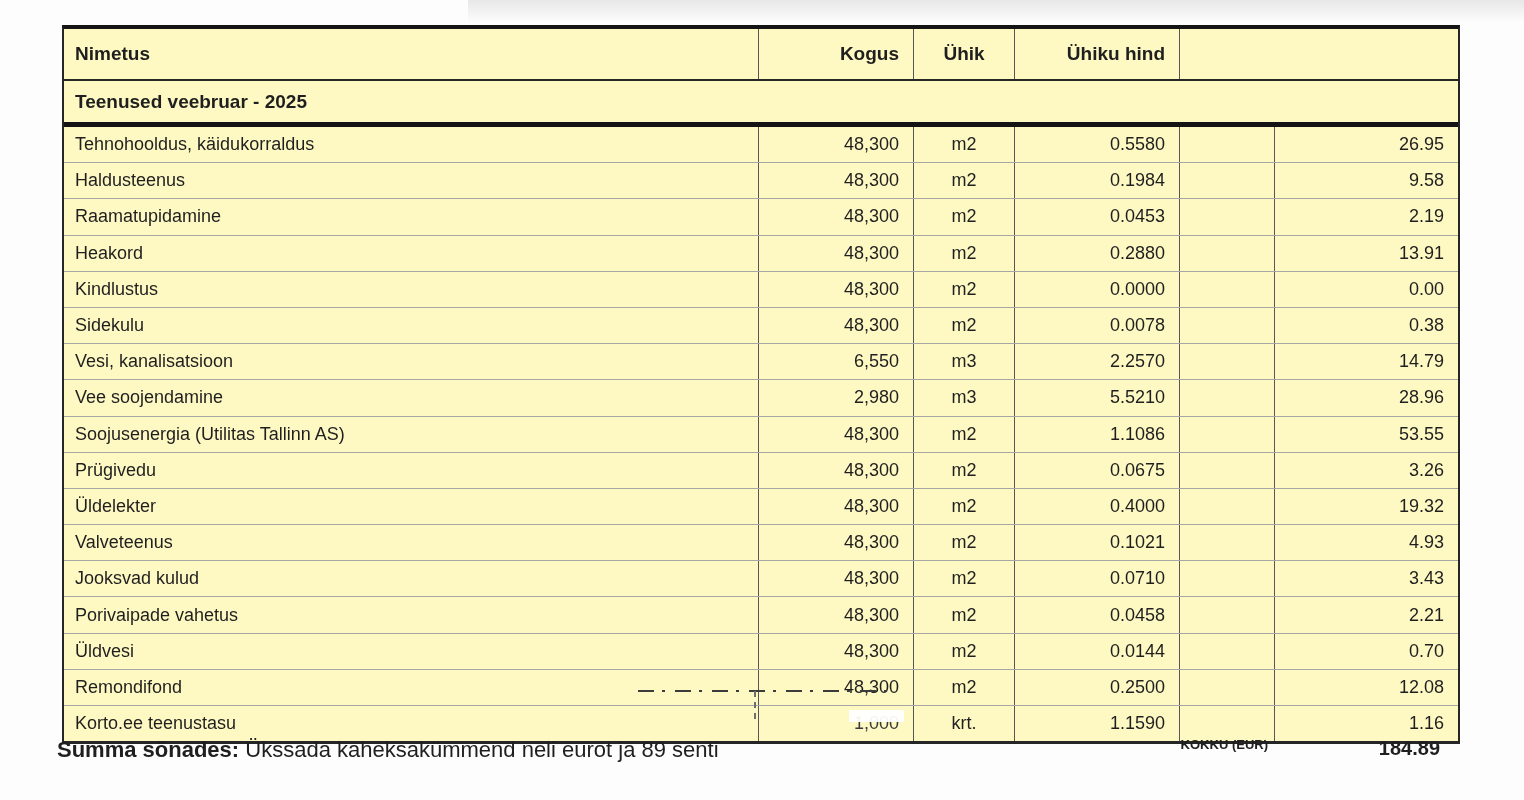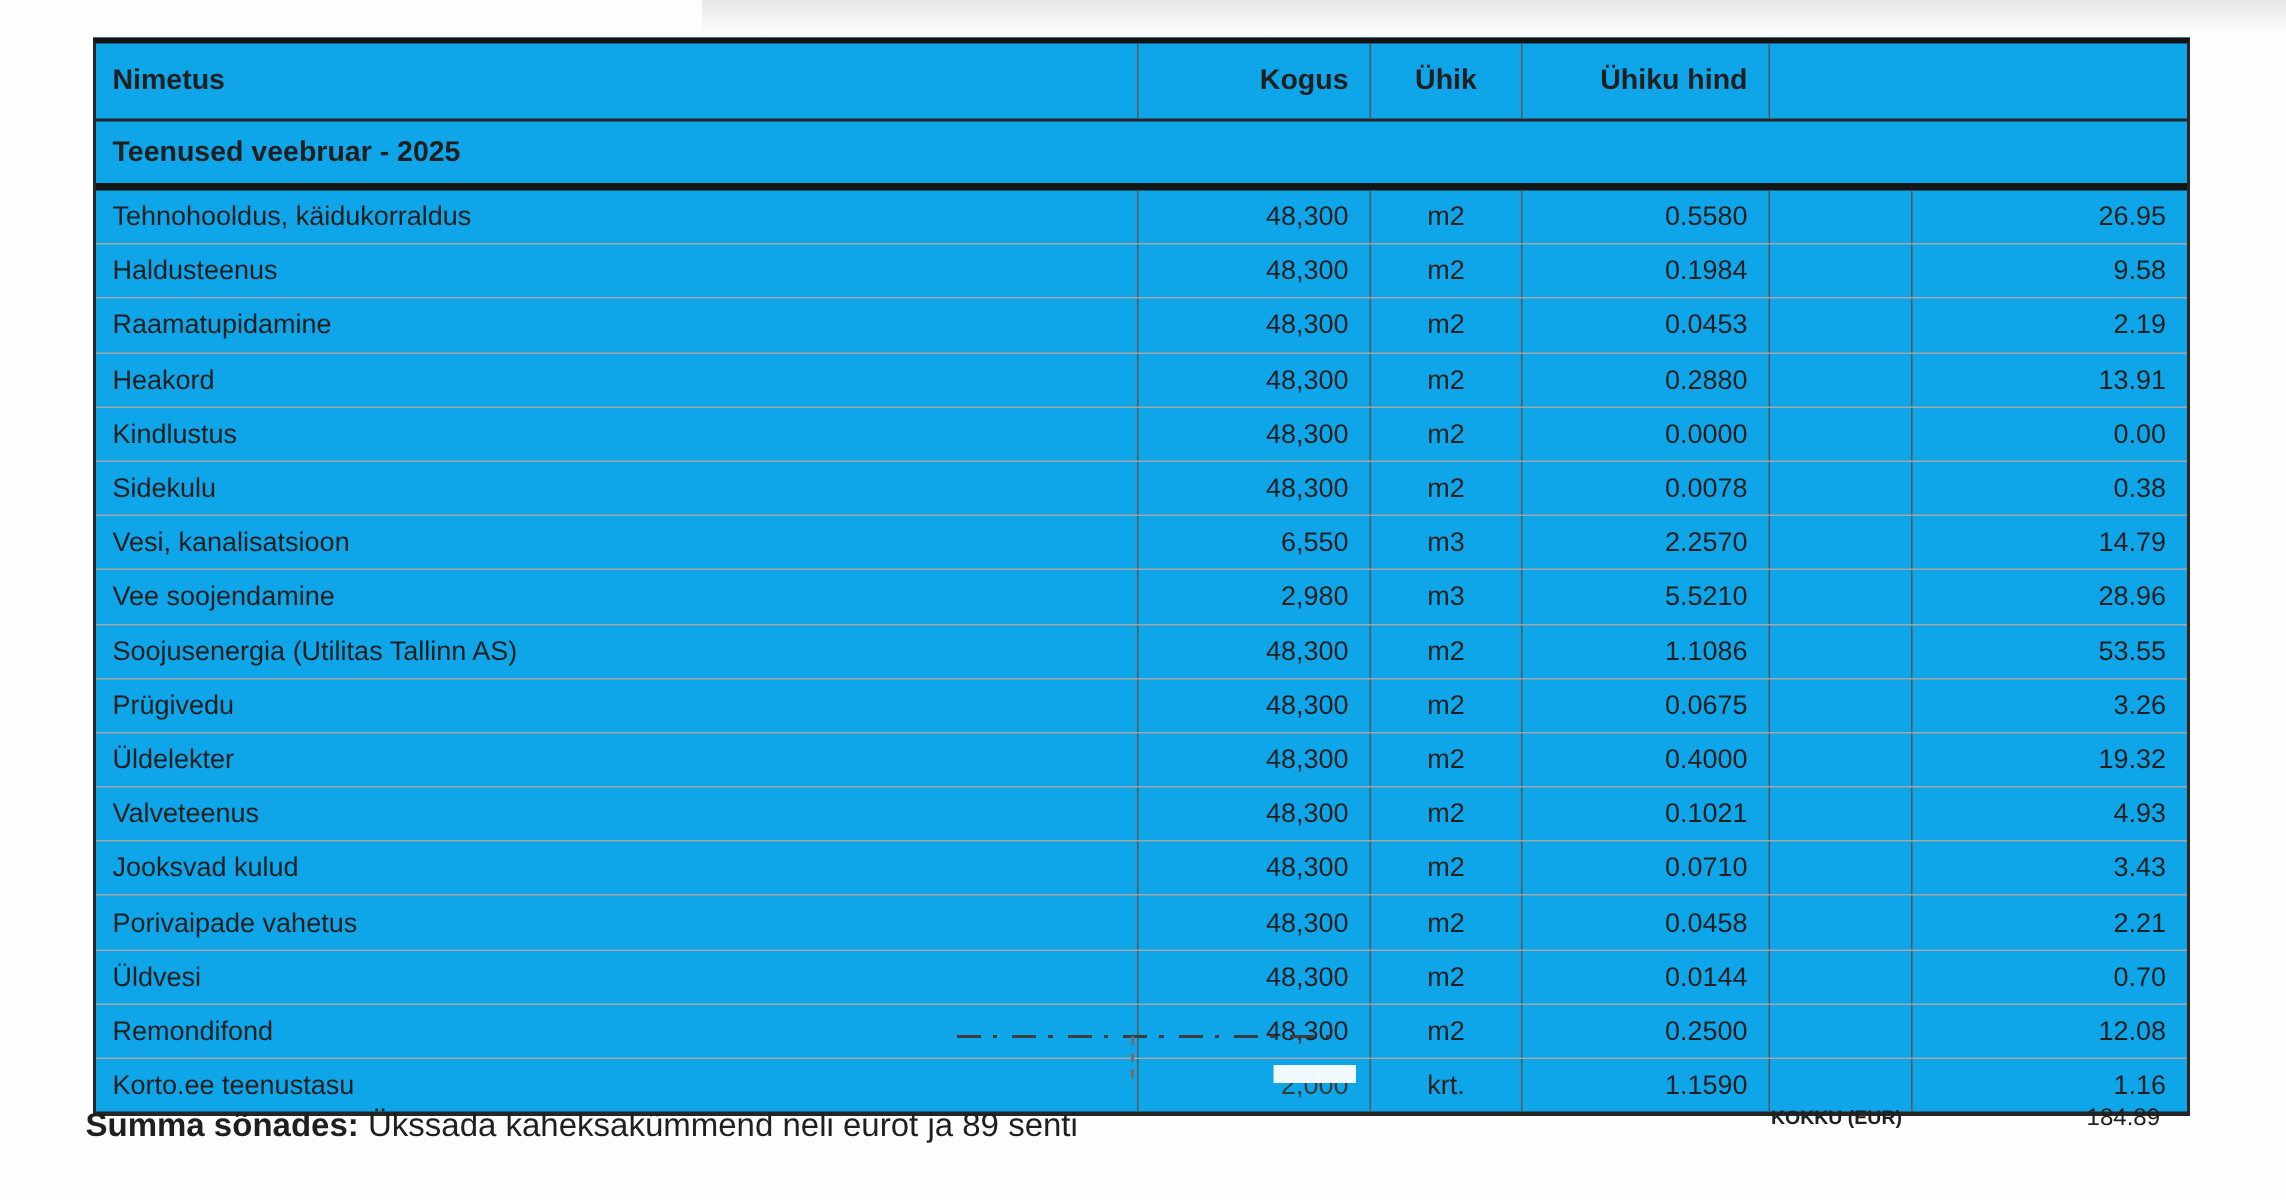--- a/index.html
+++ b/index.html
@@ -10,21 +10,21 @@
   }
   .page{position:absolute;inset:0;}
   
   .shade-top{
     position:absolute;left:468px;top:0;width:1056px;height:22px;
     background:linear-gradient(180deg,rgba(185,185,185,.32),rgba(240,240,240,.05));
   }
   
   .tbl{
     position:absolute;left:62px;top:25px;width:1394px;
-    box-sizing:content-box;background:#0ea5e9;
+    box-sizing:content-box;background:#fef9c3;
     border-left:2px solid #262626;border-right:2px solid #262626;
     border-top:4px solid #141414;border-bottom:3px solid #262626;
   }
   .grid-row{display:grid;grid-template-columns:695px 155px 101px 165px 95px 183px;}
   .cell{
     box-sizing:border-box;display:flex;align-items:center;min-width:0;
     font-size:18px;border-right:1px solid #575757;white-space:nowrap;
   }
   .cell:last-child{border-right:none;}
   .cell.name{justify-content:flex-start;padding-left:11px;}
@@ -51,21 +51,21 @@
     background:repeating-linear-gradient(90deg,#3c3c3c 0 16px,transparent 16px 24px,#3c3c3c 24px 27px,transparent 27px 37px);
   }
   .artifact-v{
     position:absolute;left:754px;top:691px;width:2px;height:30px;
     background:repeating-linear-gradient(180deg,#6f6f6f 0 6px,transparent 6px 11px);
   }
   
   .footer-words{position:absolute;left:57px;top:737px;font-size:22px;}
   .footer-words .lbl{font-weight:bold;}
   .footer-kokku{position:absolute;right:256px;top:737px;font-weight:bold;font-size:13px;}
-  .footer-total{position:absolute;right:84px;top:737px;font-weight:normal;font-size:16px;}
+  .footer-total{position:absolute;right:84px;top:737px;font-weight:bold;font-size:20px;}
 </style>
 </head>
 <body>
 
 <div class="page">
 
   <div class="shade-top"></div>
 
   <div class="tbl">
 
@@ -394,21 +394,21 @@
     <div class="cell num">
             <span>12.08</span>
           </div>
   </div>
 
   <div class="grid-row tr">
     <div class="cell name">
             <span>Korto.ee teenustasu</span>
           </div>
     <div class="cell num cell-obscured">
-            <span>2,000</span>
+            <span>1,000</span>
           </div>
     <div class="cell ctr">
             <span>krt.</span>
           </div>
     <div class="cell num">
             <span>1.1590</span>
           </div>
     <div class="cell"></div>
     <div class="cell num">
             <span>1.16</span>

